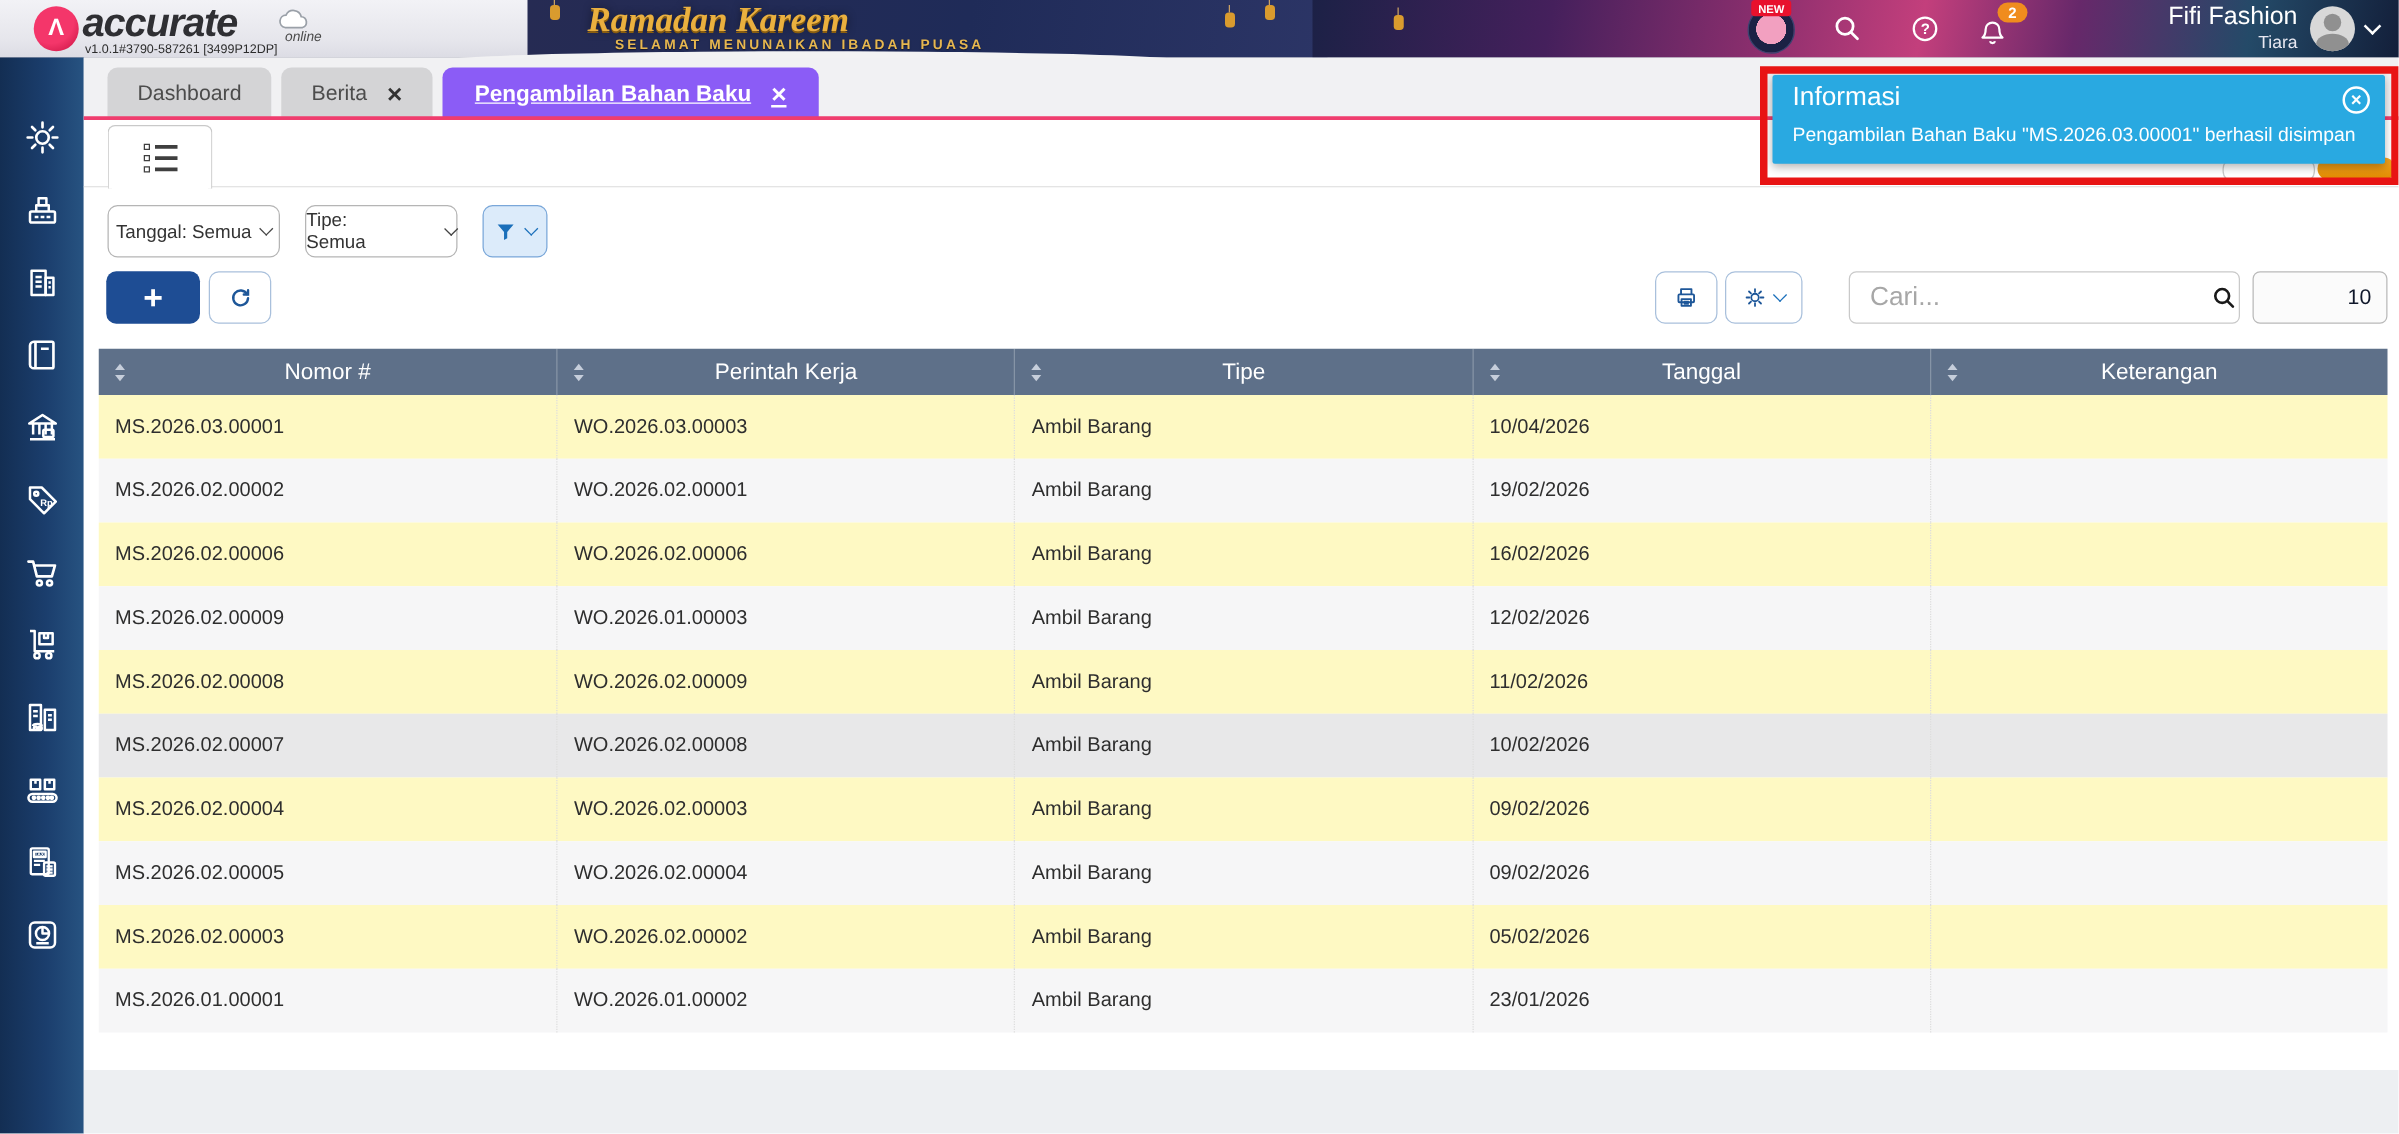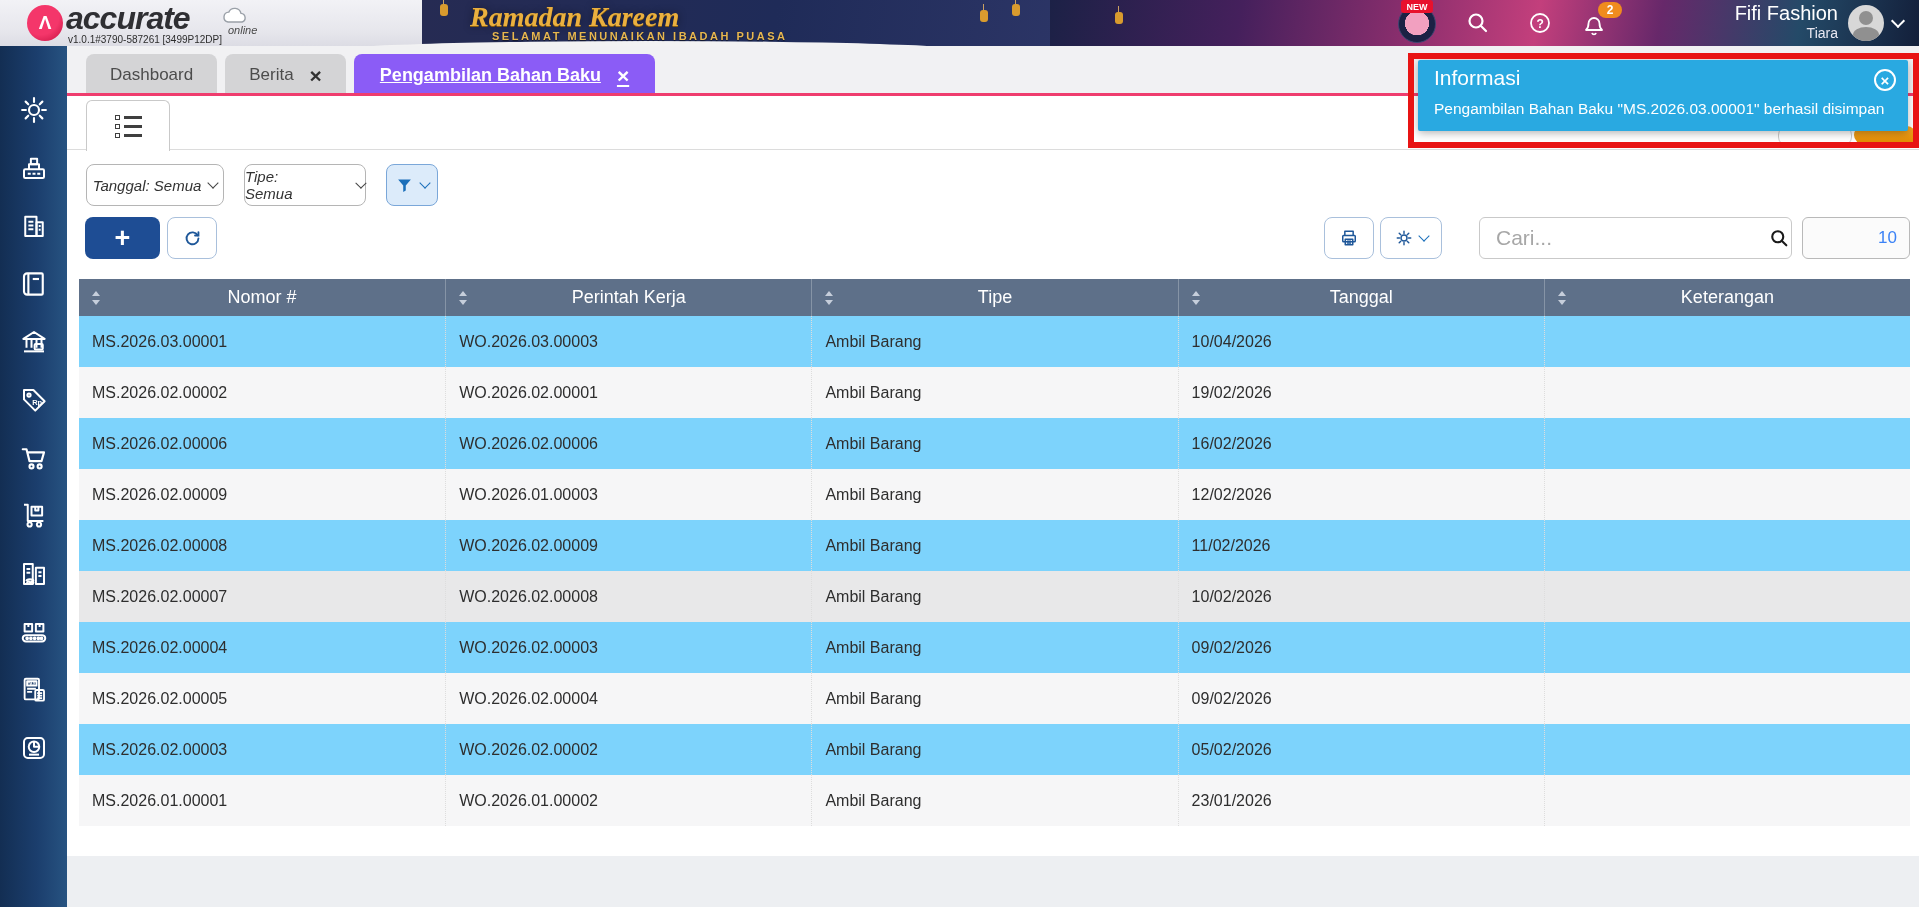--- a/index.html
+++ b/index.html
@@ -74,49 +74,49 @@
   .list-ic{display:flex;flex-direction:column;gap:4px;}
   .list-row{display:flex;align-items:center;gap:4px;}
   .list-sq{width:5px;height:5px;border:1.6px solid #3f3f3f;box-sizing:border-box;}
   .list-bar{width:18px;height:3px;background:#3f3f3f;}
 
   
   .content{position:absolute;left:67px;top:150px;width:1852px;height:706px;background:#fff;}
   .content-bottom{position:absolute;left:67px;top:856px;width:1852px;height:51px;background:#edeff2;}
 
   .pill-btn{position:absolute;height:42px;background:#fff;border:1px solid #b5b5b5;border-radius:8px;
-     display:flex;align-items:center;justify-content:center;gap:8px;font-size:15px;color:#333;cursor:pointer;box-sizing:border-box;font-style:italic;}
+     display:flex;align-items:center;justify-content:center;gap:8px;font-size:15px;color:#333;cursor:pointer;box-sizing:border-box;}
   .chev-dark{width:7px;height:7px;border-right:1.8px solid #444;border-bottom:1.8px solid #444;transform:rotate(45deg);margin-top:-4px;}
   .chev-blue{width:7px;height:7px;border-right:1.8px solid #1a6fba;border-bottom:1.8px solid #1a6fba;transform:rotate(45deg);margin-top:-4px;}
   .filter-btn{background:#dcebfa;border:1px solid #7aa7d9;}
 
   .add-btn{position:absolute;left:85px;top:217px;width:75px;height:42px;background:#1e4d94;border-radius:8px;
      color:#fff;font-size:27px;font-weight:700;display:flex;align-items:center;justify-content:center;cursor:pointer;}
   .icon-btn{position:absolute;height:42px;background:#fff;border:1px solid #a9c0dc;border-radius:8px;
      display:flex;align-items:center;justify-content:center;gap:7px;cursor:pointer;box-sizing:border-box;}
 
   .search-box{position:absolute;left:1479px;top:217px;width:313px;height:42px;border:1px solid #c9c9c9;border-radius:6px;
      background:#fff;box-sizing:border-box;display:flex;align-items:center;}
   .search-box input{border:none;outline:none;flex:1;margin-left:14px;font-size:21px;color:#c2410c;font-family:"Liberation Sans",sans-serif;background:transparent;}
   .search-box input::placeholder{color:#a7a7a7;}
   .search-mag{margin-right:12px;flex:0 0 auto;}
   .pagesize{position:absolute;left:1802px;top:217px;width:108px;height:42px;border:1px solid #b9b9b9;border-radius:6px;
      background:#fbfbfb;box-sizing:border-box;display:flex;align-items:center;justify-content:flex-end;
-     padding-right:12px;font-size:17px;color:#3b82f6;cursor:pointer;}
+     padding-right:12px;font-size:17px;color:#0f172a;cursor:pointer;}
 
   
   .table{position:absolute;left:79px;top:279px;width:1831px;}
   .thead-row{display:grid;grid-template-columns:repeat(5,1fr);height:37px;background:#5e7089;}
   .tth{position:relative;display:flex;align-items:center;justify-content:center;color:#fff;font-size:18px;
        border-left:1px solid rgba(255,255,255,.25);cursor:pointer;}
   .tth:first-child{border-left:none;}
   .sort{position:absolute;left:12px;top:50%;transform:translateY(-50%);width:10px;height:16px;cursor:pointer;}
   .sort::before{content:"";position:absolute;left:1px;top:1px;border-left:4px solid transparent;border-right:4px solid transparent;border-bottom:5px solid #c6cedb;}
   .sort::after{content:"";position:absolute;left:1px;bottom:1px;border-left:4px solid transparent;border-right:4px solid transparent;border-top:5px solid #c6cedb;}
-  .trow{display:grid;grid-template-columns:repeat(5,1fr);height:51px;background:#7dd3fc;cursor:pointer;}
+  .trow{display:grid;grid-template-columns:repeat(5,1fr);height:51px;background:#fef9c3;cursor:pointer;}
   .trow.alt{background:#f6f6f7;}
   .trow.selected{background:#e8e8e9;}
   .tcell{display:flex;align-items:center;padding-left:13px;font-size:16px;color:#2e2e2e;
        border-left:1px dotted #ddd;overflow:hidden;white-space:nowrap;}
   .tcell:first-child{border-left:none;}
 
   
   .hidden-pill{position:absolute;top:126px;height:18px;border-radius:9px;z-index:30;}
   .toast{position:absolute;left:1418px;top:60px;width:490px;height:71px;background:#29a9e1;border-radius:2px;
      box-shadow:0 2px 8px rgba(0,0,0,.3);z-index:40;color:#fff;}

